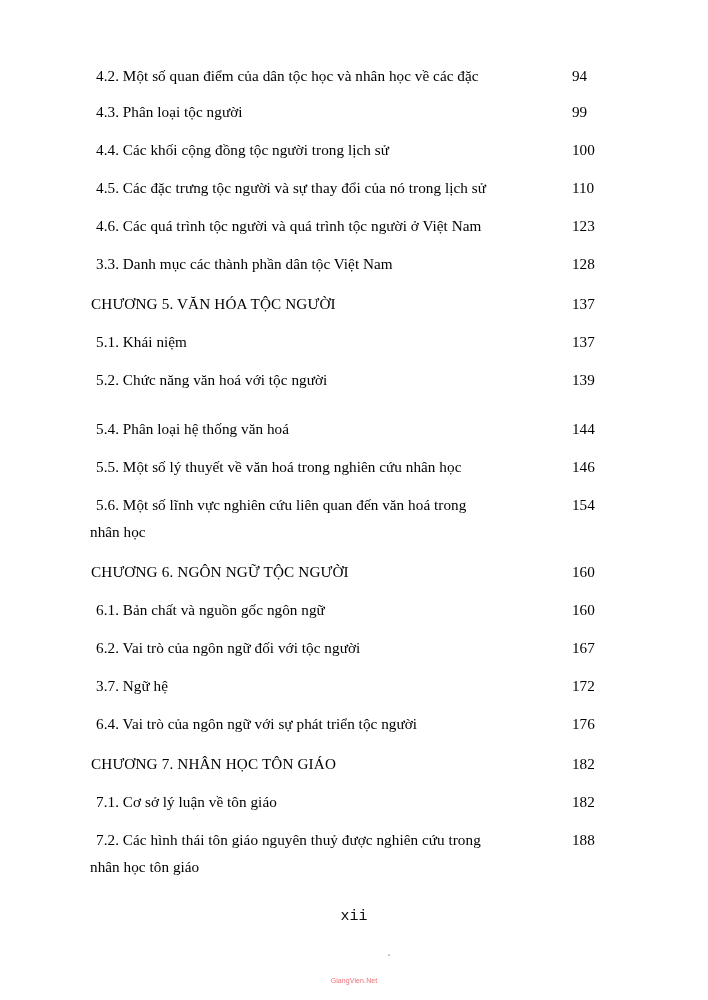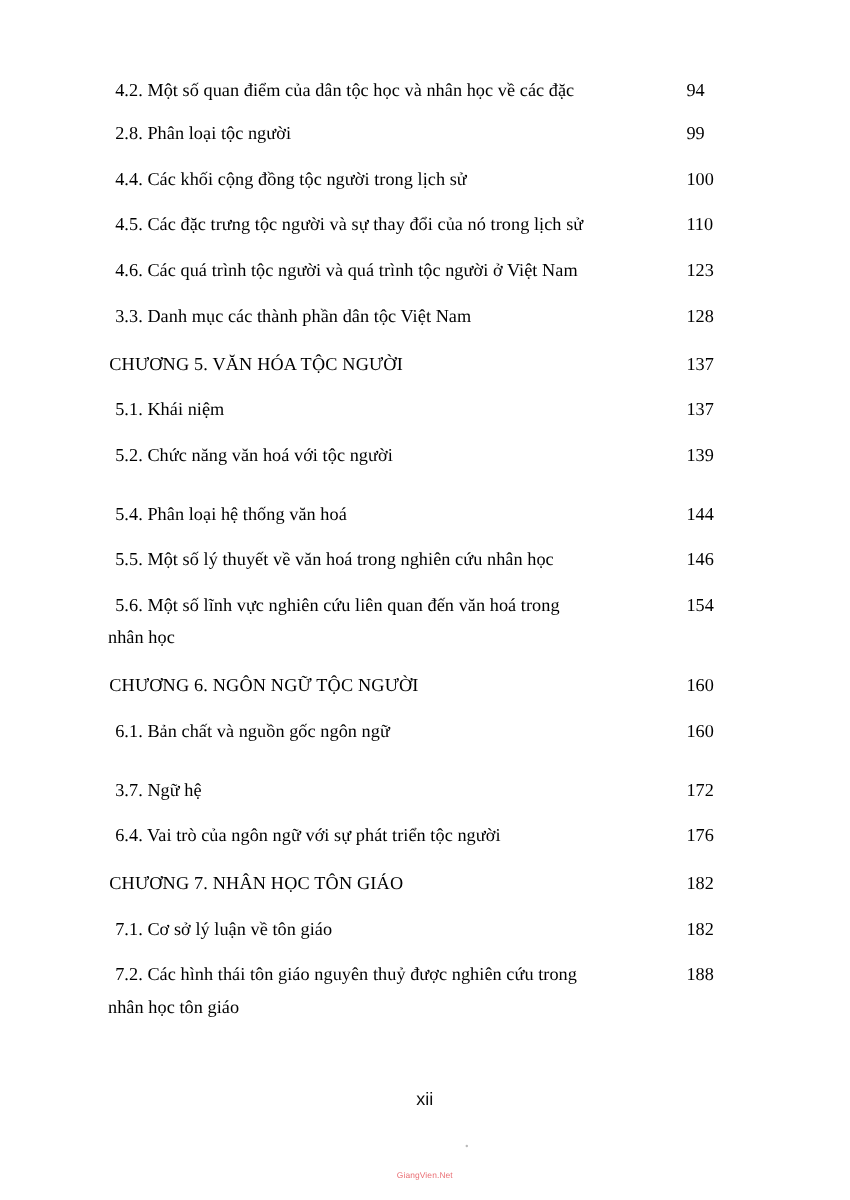--- a/index.html
+++ b/index.html
@@ -68,21 +68,21 @@
   #footer {
     position: absolute;
     left: 0;
     top: 908px;
     width: 708px;
     text-align: center;
   }
   #page-folio {
     font-size: 15px;
     line-height: 18px;
-    font-family: Liberation Sans, sans-serif;
+    font-family: Liberation Mono, monospace;
     color: #0d0d0d;
   }
   #watermark {
     position: absolute;
     left: 0;
     top: 977px;
     width: 708px;
     text-align: center;
     font-family: "Liberation Sans", sans-serif;
     font-size: 7px;
@@ -108,21 +108,21 @@
   <div id="toc">
       <div class="entry">
         <div class="entry-row">
           <span class="entry-title">4.2. Một số quan điểm của dân tộc học và nhân học về các đặc</span>
           <span class="entry-page">94</span>
         </div>
       </div>
       <div class="gap-tight"></div>
       <div class="entry">
         <div class="entry-row">
-          <span class="entry-title">2.8. Phân loại tộc người</span>
+          <span class="entry-title">4.3. Phân loại tộc người</span>
           <span class="entry-page">99</span>
         </div>
       </div>
       <div class="gap-normal"></div>
       <div class="entry">
         <div class="entry-row">
           <span class="entry-title">4.4. Các khối cộng đồng tộc người trong lịch sử</span>
           <span class="entry-page">100</span>
         </div>
       </div>
@@ -199,20 +199,26 @@
         </div>
       </div>
       <div class="gap-normal"></div>
       <div class="entry">
         <div class="entry-row">
           <span class="entry-title">6.1. Bản chất và nguồn gốc ngôn ngữ</span>
           <span class="entry-page">160</span>
         </div>
       </div>
       <div class="gap-normal"></div>
+      <div class="entry">
+        <div class="entry-row">
+          <span class="entry-title">6.2. Vai trò của ngôn ngữ đối với tộc người</span>
+          <span class="entry-page">167</span>
+        </div>
+      </div>
       <div class="gap-normal"></div>
       <div class="entry">
         <div class="entry-row">
           <span class="entry-title">3.7. Ngữ hệ</span>
           <span class="entry-page">172</span>
         </div>
       </div>
       <div class="gap-normal"></div>
       <div class="entry">
         <div class="entry-row">

